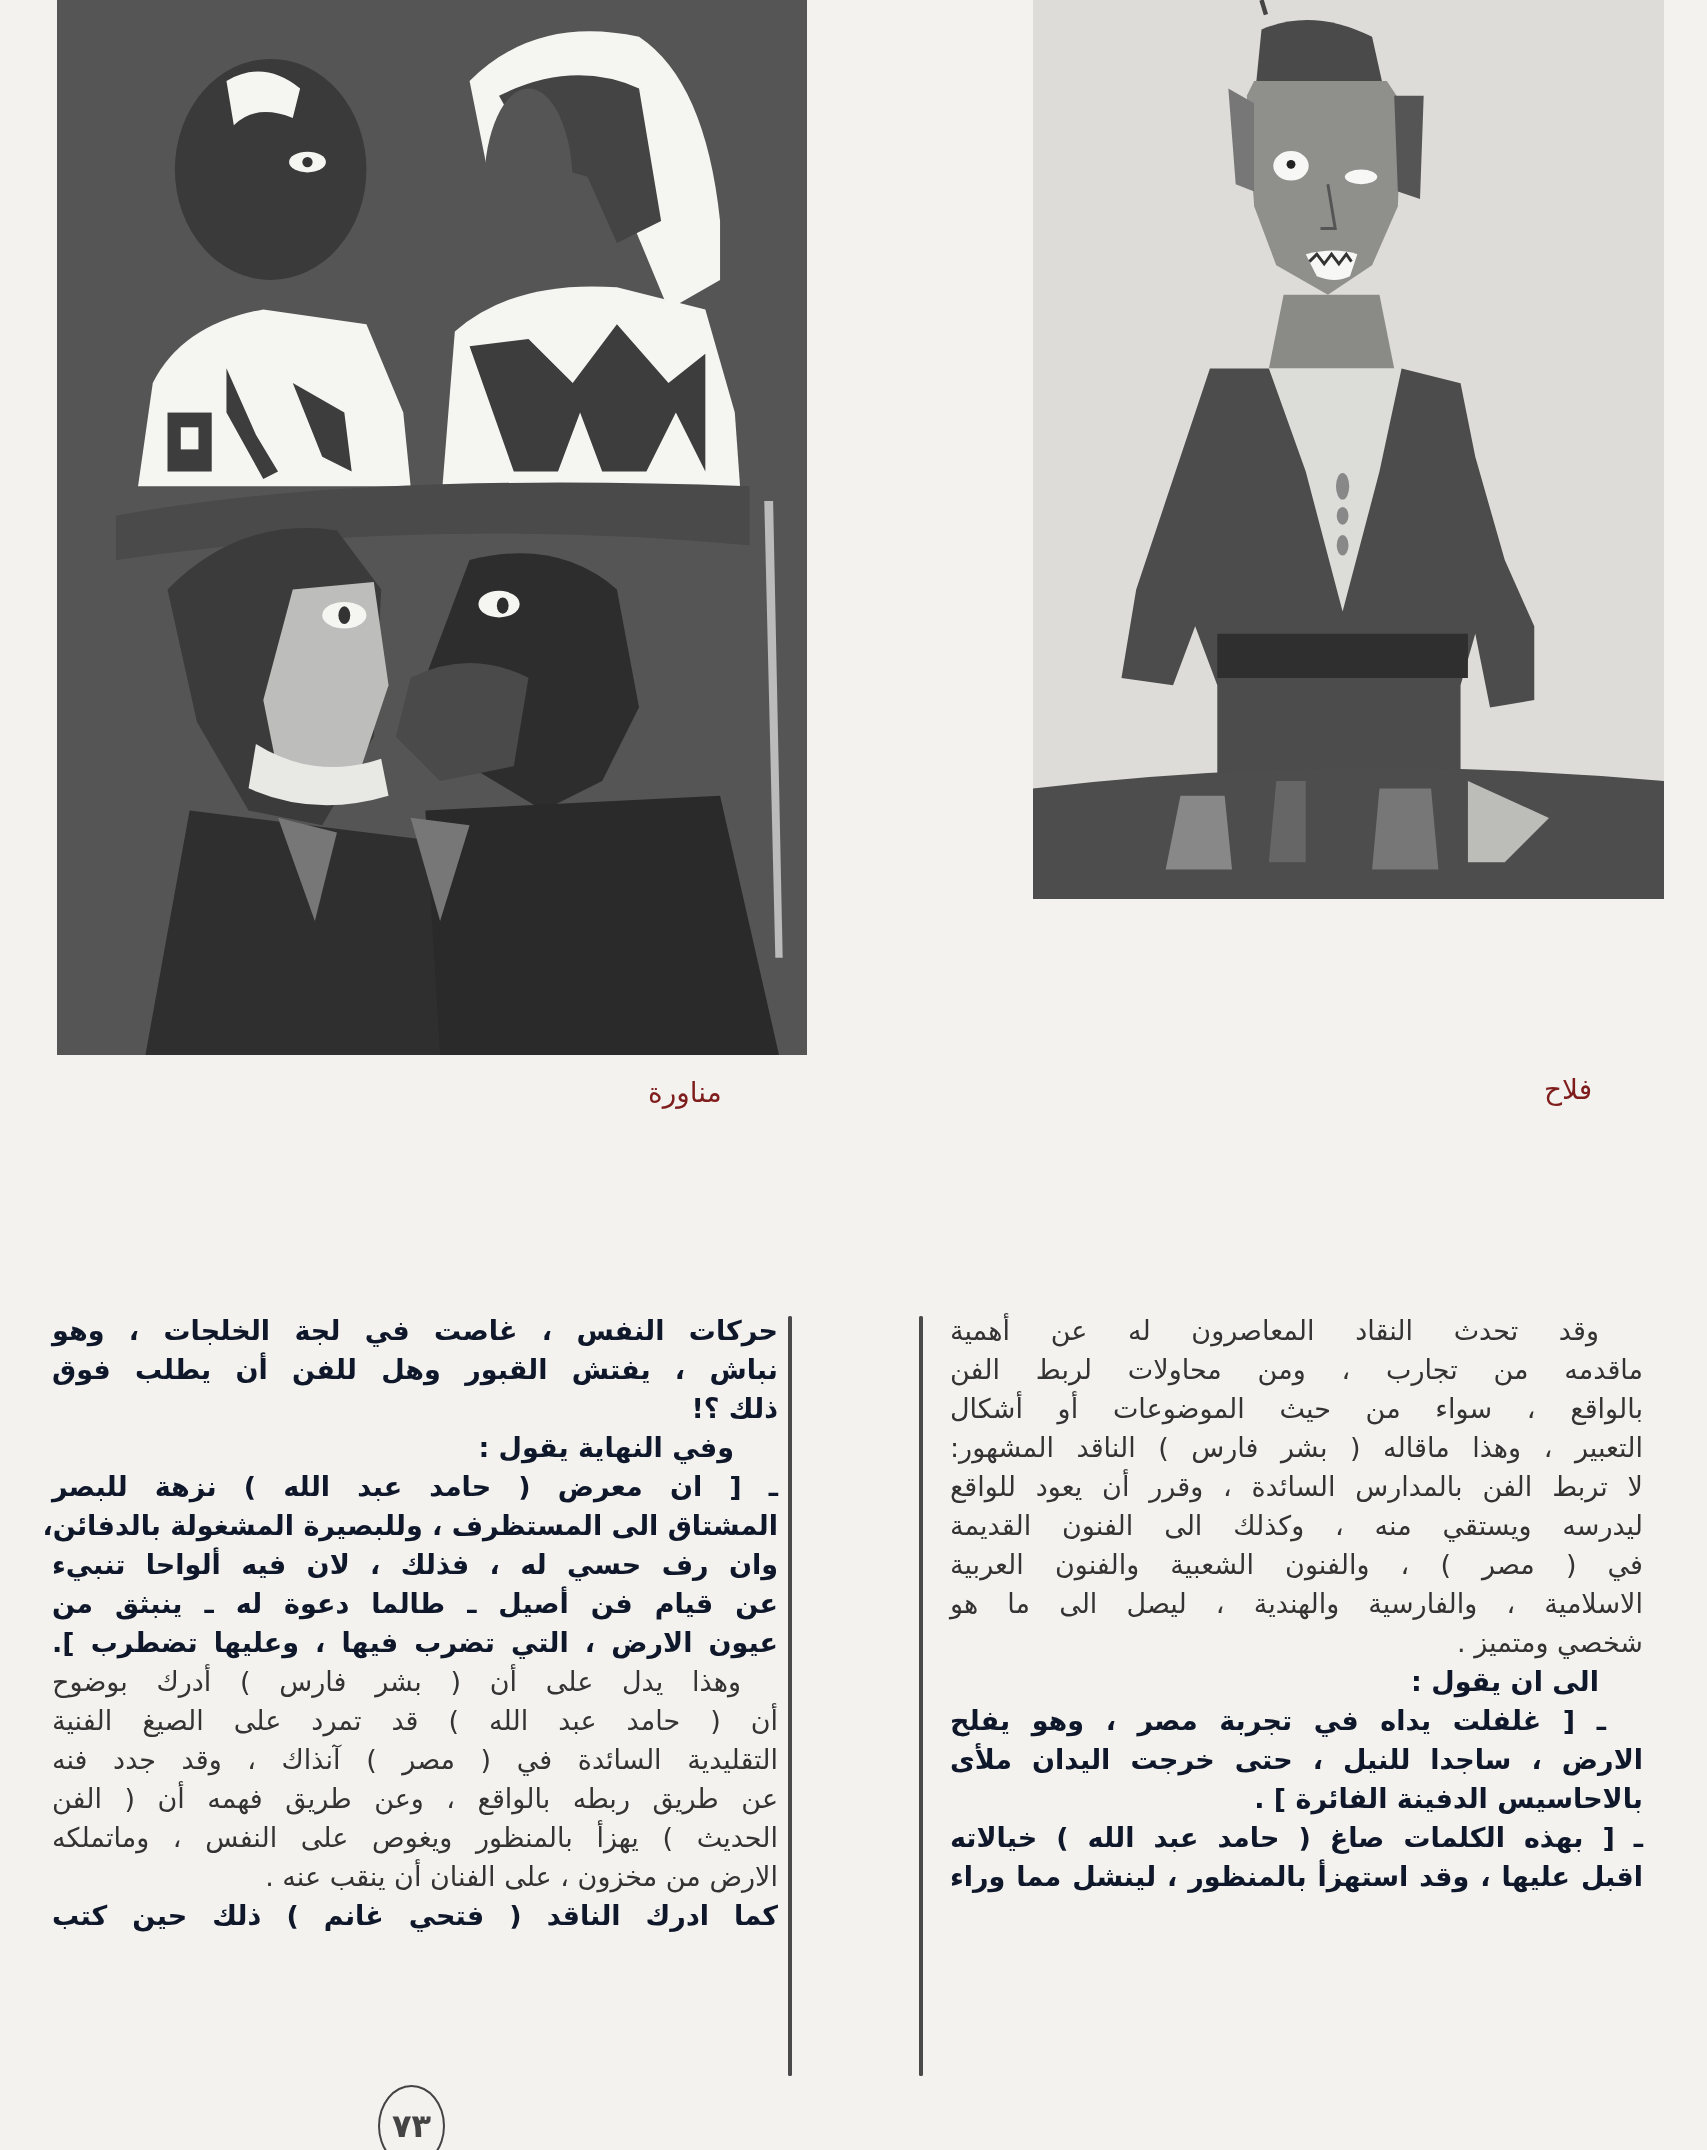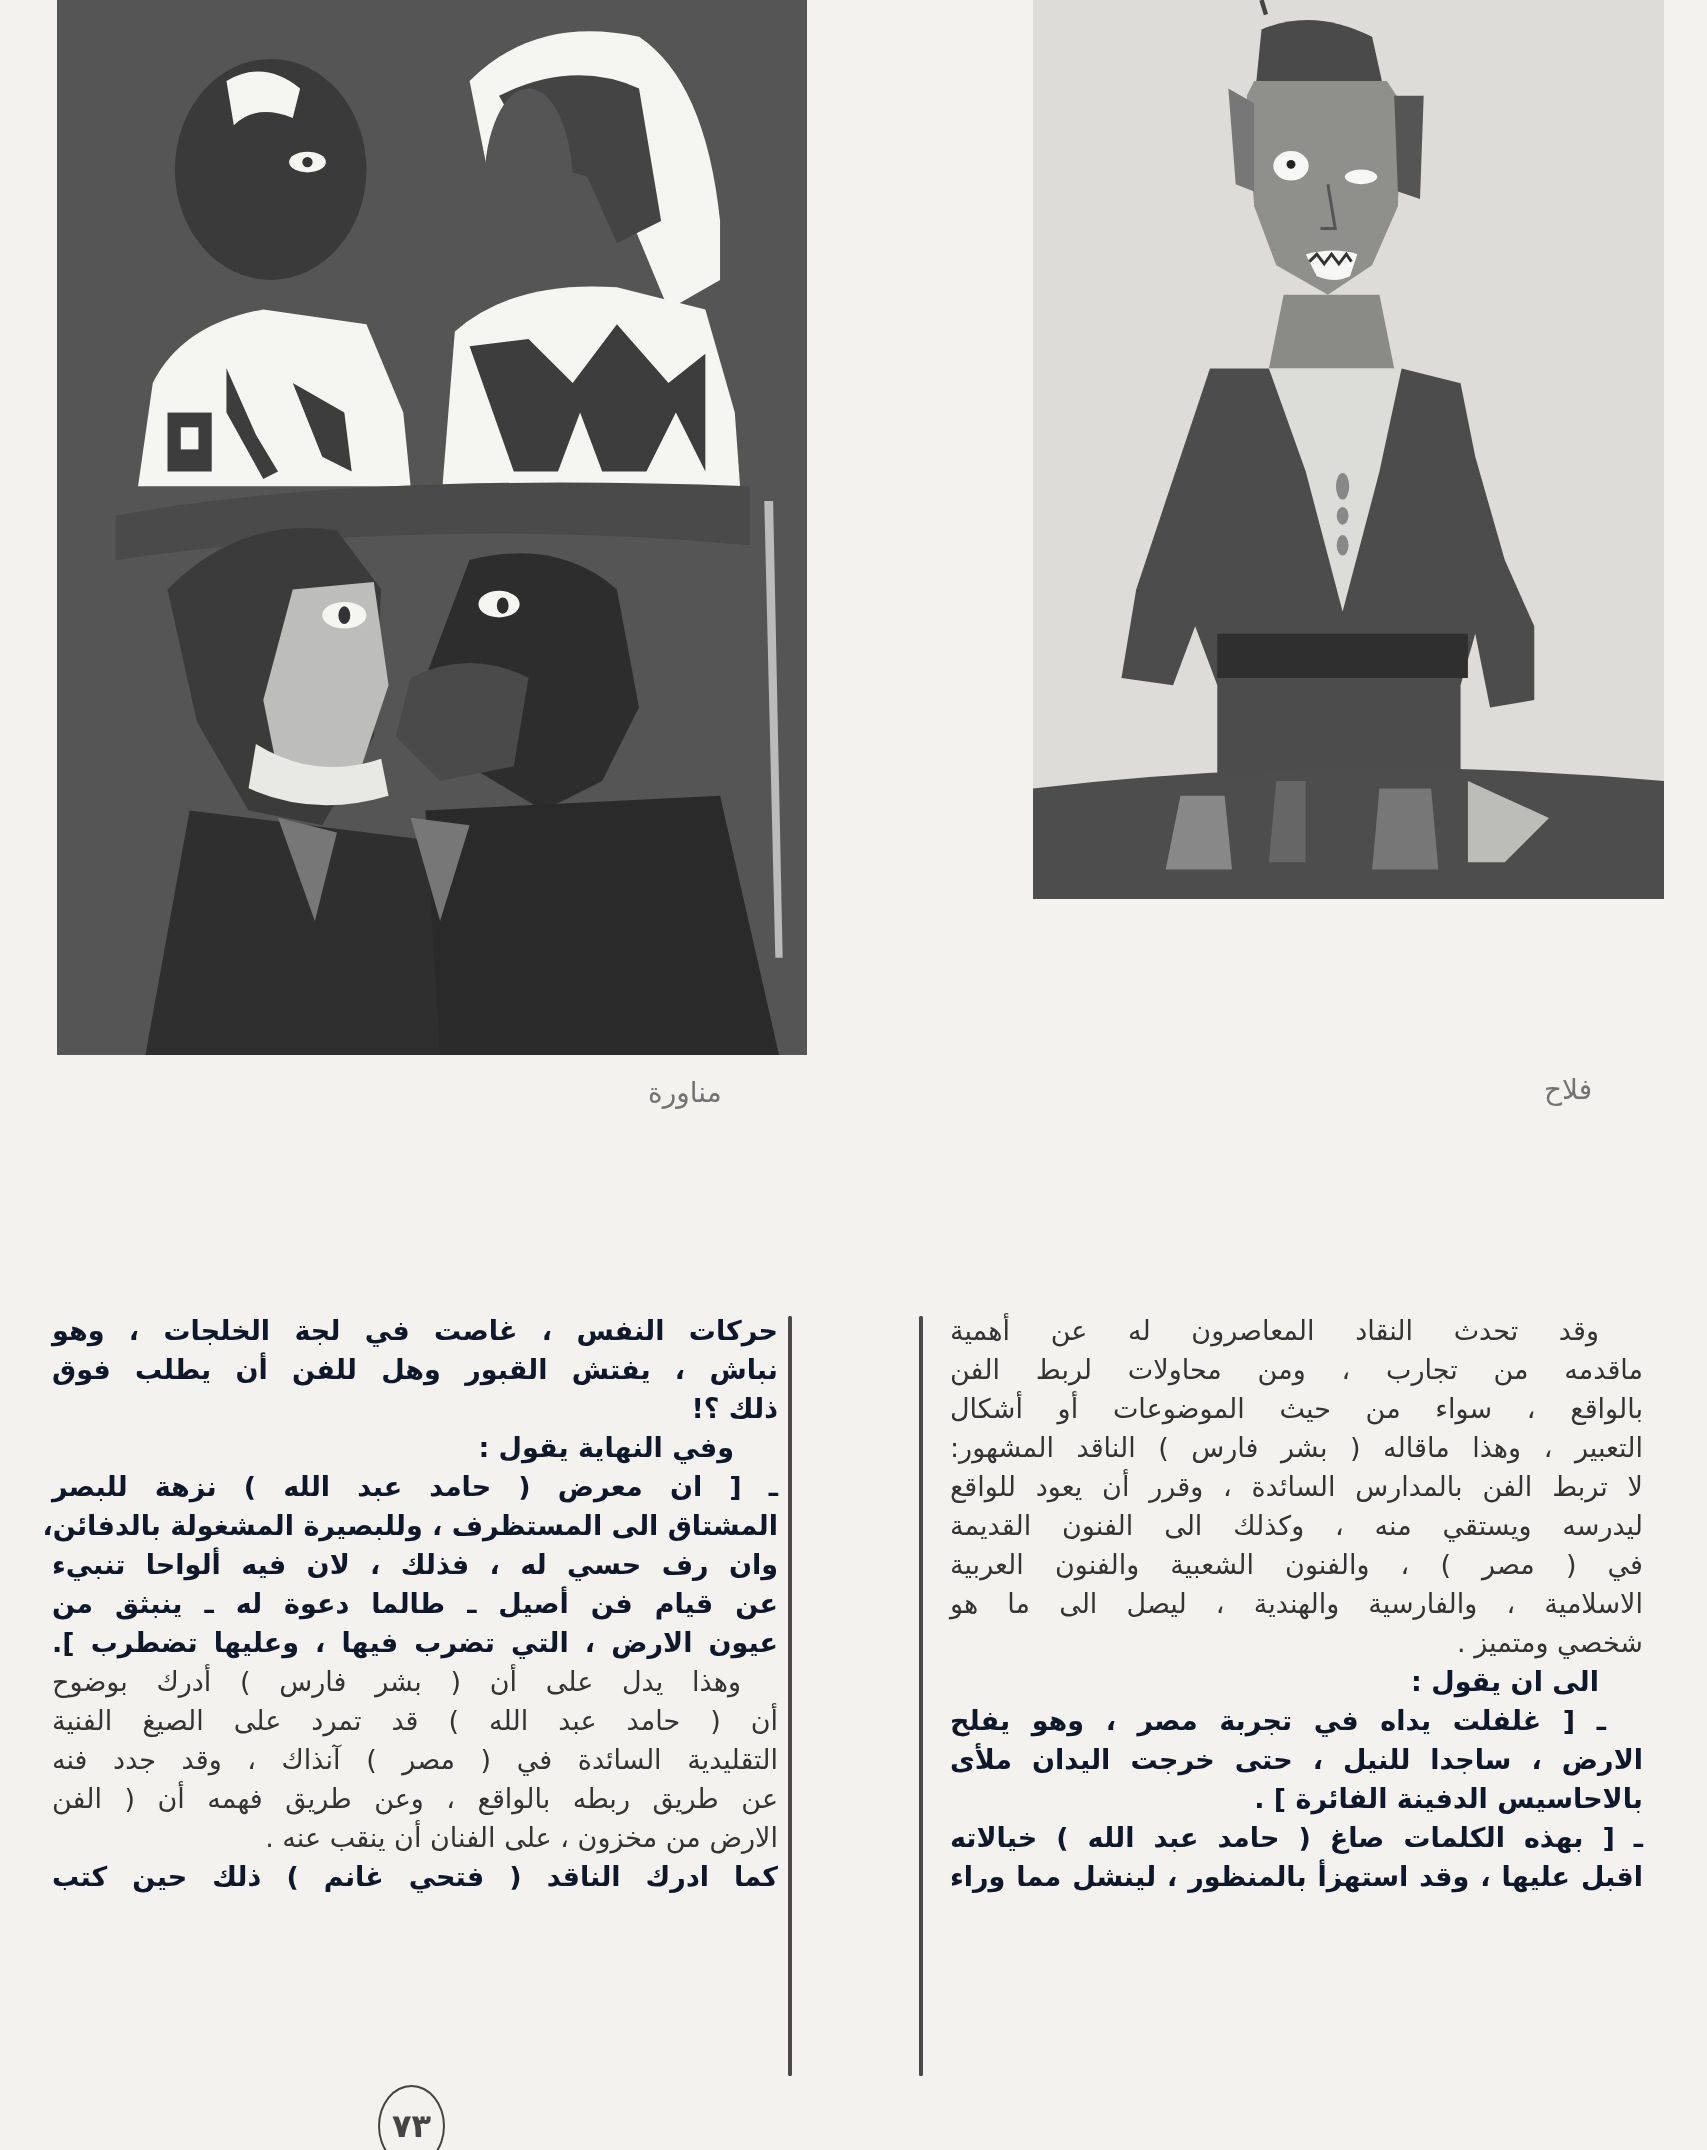--- a/index.html
+++ b/index.html
@@ -10,21 +10,21 @@
     color:#3a3a3a;
   }
   .art {
     position:absolute; overflow:hidden;
     background:#5c5c5c;
   }
   #art-left { left:57px; top:0; width:750px; height:1055px; background:#4f4f4f; }
   #art-right { left:1033px; top:0; width:631px; height:899px; background:#dcdcd8; }
   .art svg { position:absolute; left:0; top:0; width:100%; height:100%; }
   .caption {
-    position:absolute; font-size:28px; color:#737373; direction:rtl;
+    position:absolute; font-size:28px; color:#7f1d1d; direction:rtl;
     font-family:"DejaVu Sans", sans-serif; letter-spacing:1.5px;
   }
   #caption-left { left:648px; top:1076px; }
   #caption-right { left:1544px; top:1073px; }
 
   .rule { position:absolute; width:3.7px; background:#4a4a4a; top:1316px; height:760px; border-radius:1.5px; }
   #rule-left { left:788px; }
   #rule-right { left:919px; }
 
   .column {
@@ -170,20 +170,21 @@
     <span class="line">المشتاق الى المستظرف ، وللبصيرة المشغولة بالدفائن،</span>
     <span class="line">وان رف حسي له ، فذلك ، لان فيه ألواحا تنبيء</span>
     <span class="line">عن قيام فن أصيل ـ طالما دعوة له ـ ينبثق من</span>
     <span class="line">عيون الارض ، التي تضرب فيها ، وعليها تضطرب ].</span>
   </p>
   <p class="para">
     <span class="line" style="padding-right:37px">وهذا يدل على أن ( بشر فارس ) أدرك بوضوح</span>
     <span class="line">أن ( حامد عبد الله ) قد تمرد على الصيغ الفنية</span>
     <span class="line">التقليدية السائدة في ( مصر ) آنذاك ، وقد جدد فنه</span>
     <span class="line">عن طريق ربطه بالواقع ، وعن طريق فهمه أن ( الفن</span>
+    <span class="line">الحديث ) يهزأ بالمنظور ويغوص على النفس ، وماتملكه</span>
     <span class="line last">الارض من مخزون ، على الفنان أن ينقب عنه .</span>
   </p>
   <p class="para bold">
     <span class="line">كما ادرك الناقد ( فتحي غانم ) ذلك حين كتب</span>
   </p>
 </div>
 
 <div id="page-number">٧٣</div>
 
 

